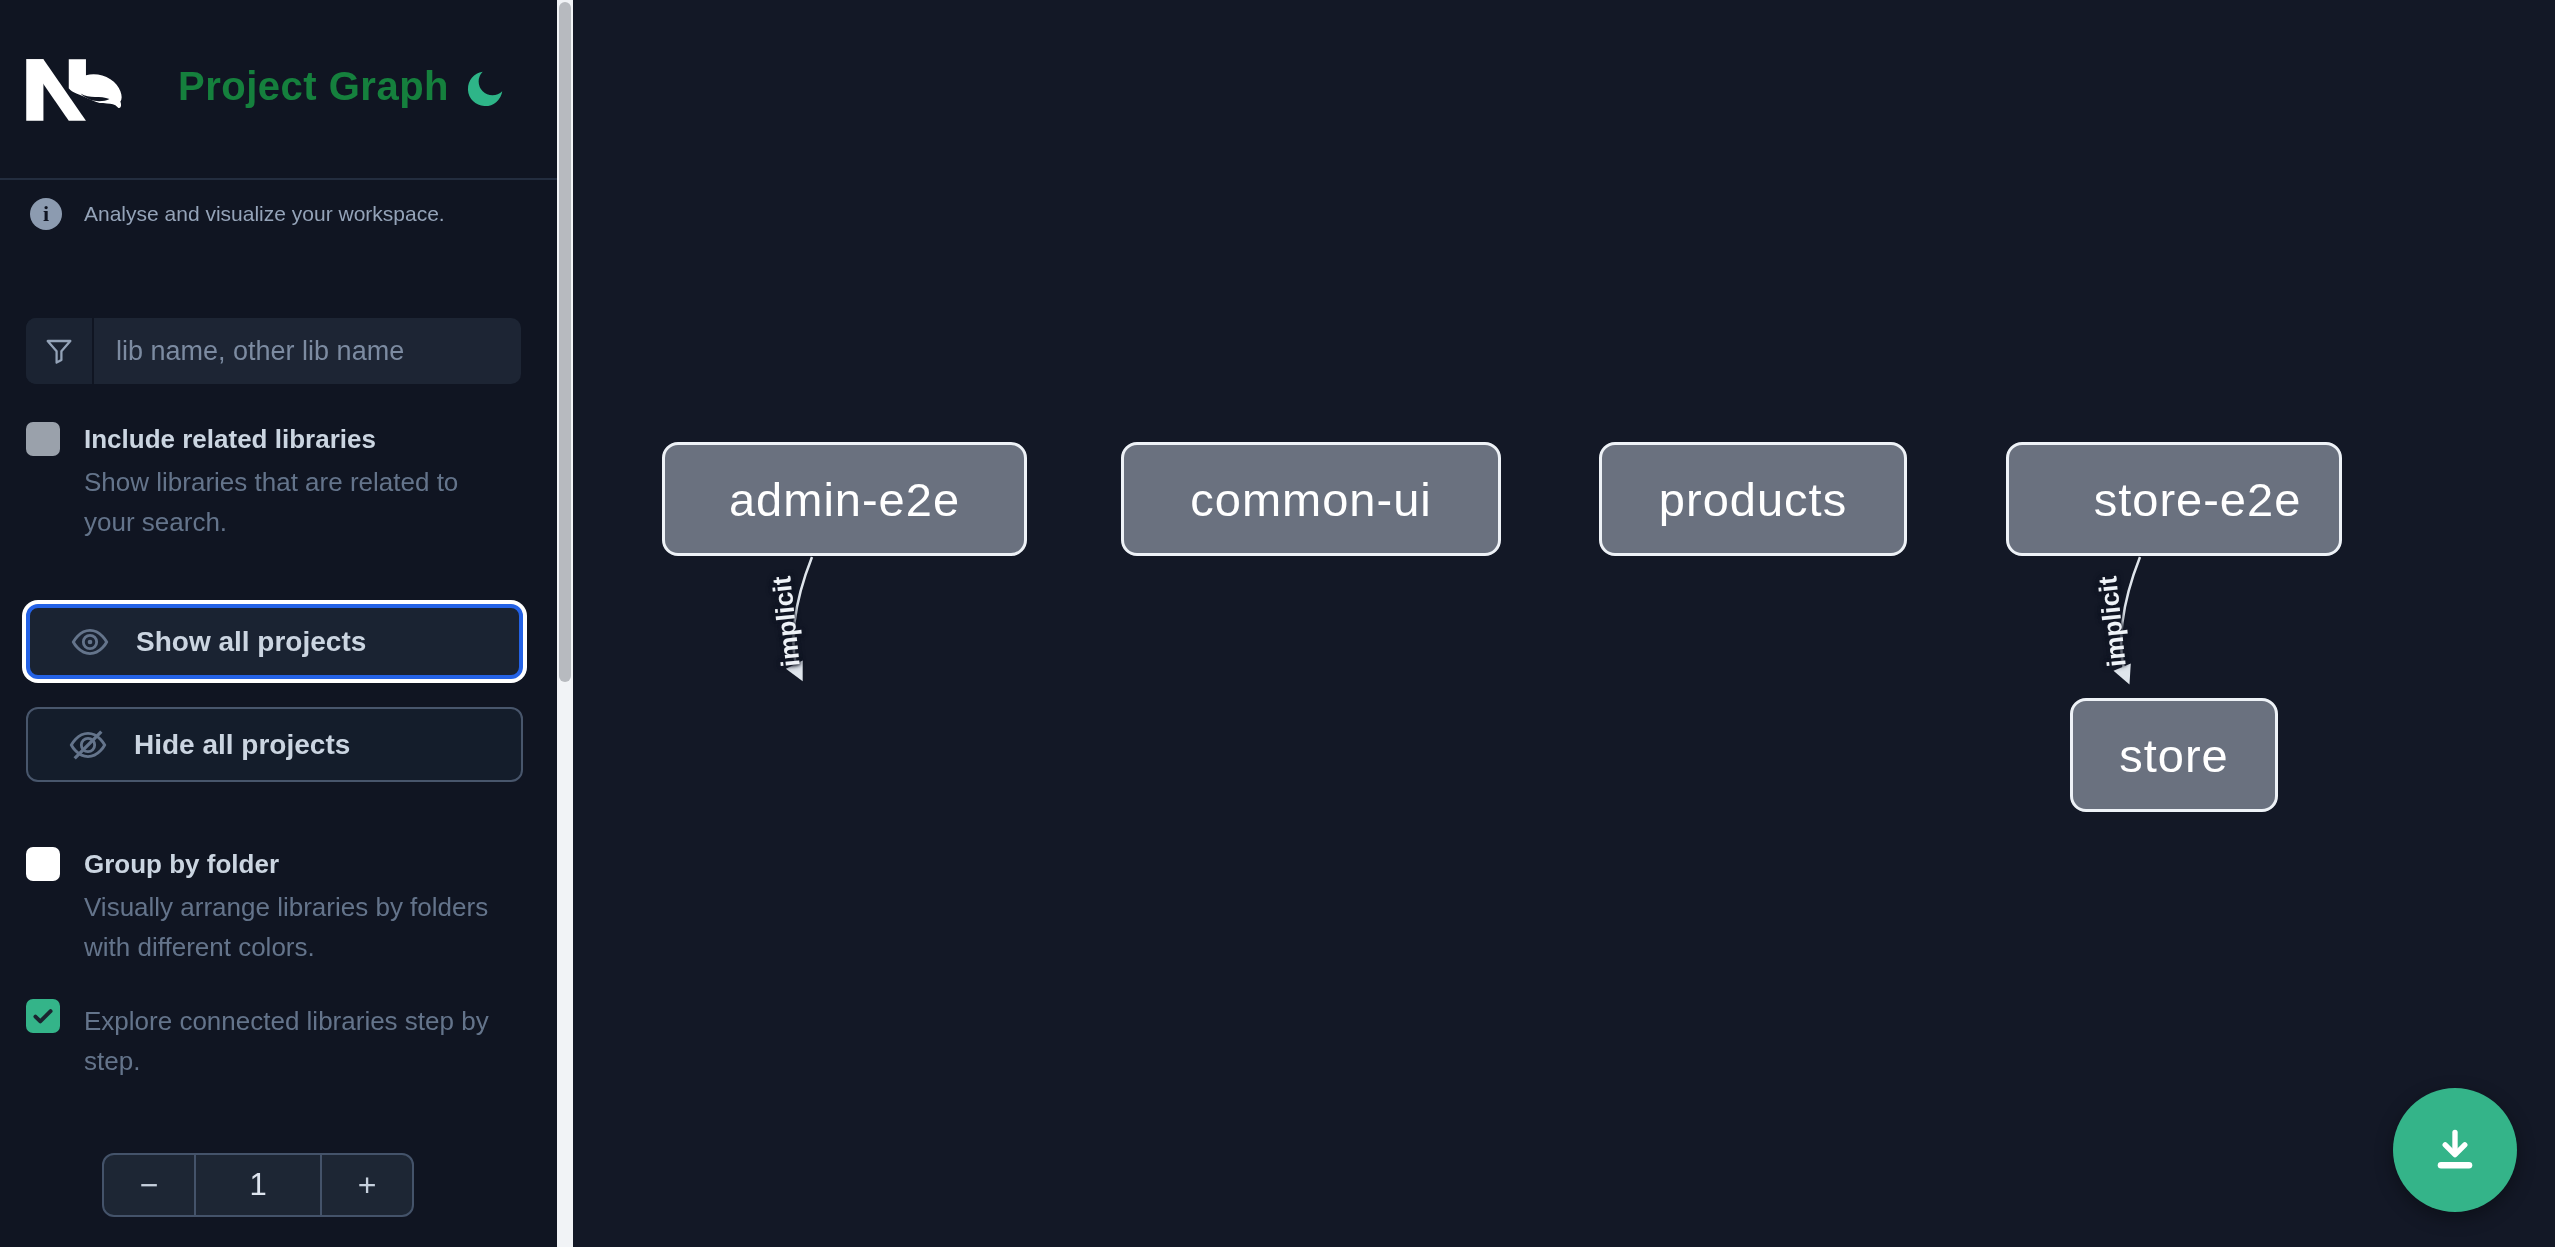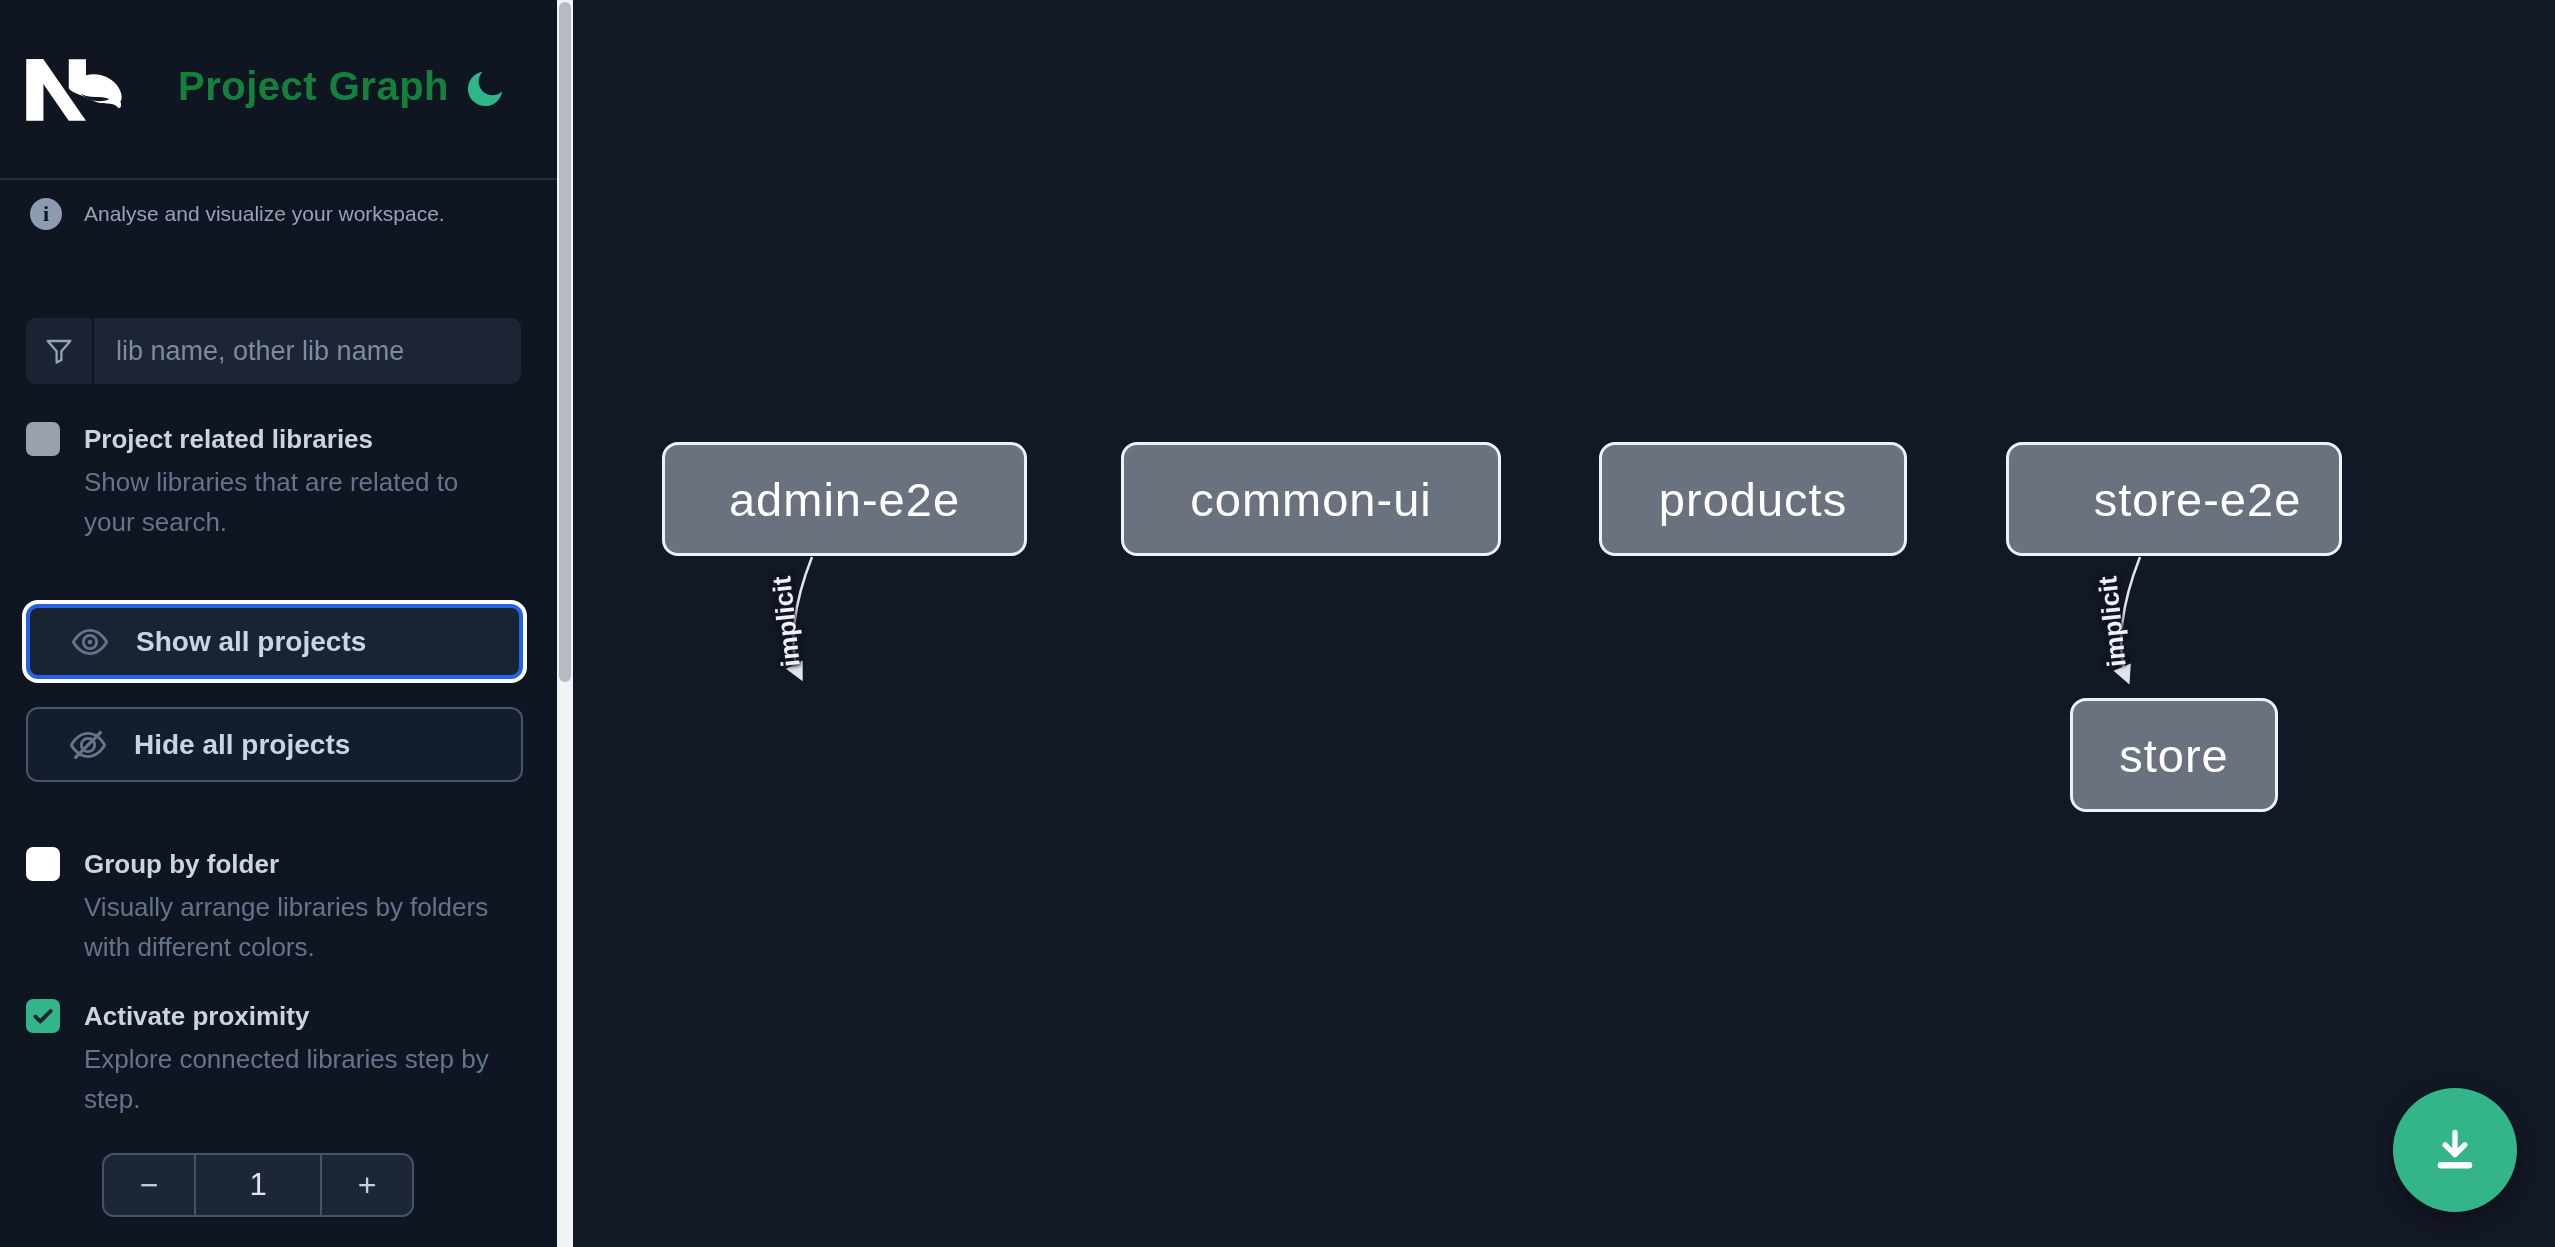--- a/index.html
+++ b/index.html
@@ -82,21 +82,21 @@
         <svg width="32" height="32" viewBox="0 0 24 24" fill="none" stroke="#94a3b8" stroke-width="1.7" stroke-linejoin="round">
           <path d="M3.5 4.5h17l-6.7 7.6v6.6l-3.6 2v-8.6L3.5 4.5z"></path>
         </svg>
       </div>
       <input type="text" value="" placeholder="lib name, other lib name" style="">
     </div>
 
     <div class="opt-row" style="top:420px">
       <div class="checkbox cb-gray"></div>
       <div class="opt-text">
-        <div class="opt-label">Project related libraries</div>
+        <div class="opt-label">Include related libraries</div>
         <div class="opt-desc">Show libraries that are related to your search.</div>
       </div>
     </div>
 
     <div class="side-btn btn-show">
       <svg width="40" height="40" viewBox="0 0 24 24" fill="none" stroke="#64748b" stroke-width="1.7">
         <path d="M2 12s3.5-7 10-7 10 7 10 7-3.5 7-10 7S2 12 2 12z"></path>
         <circle cx="12" cy="12" r="4"></circle>
         <circle cx="12" cy="12" r="1.4" fill="#64748b" stroke="none"></circle>
       </svg>
@@ -120,21 +120,20 @@
       </div>
     </div>
 
     <div class="opt-row" style="top:997px">
       <div class="checkbox cb-green">
         <svg width="26" height="26" viewBox="0 0 24 24">
           <path d="M5 12.5l4.5 4.5L19 7.5" stroke="#1b2430" stroke-width="3.6" fill="none" stroke-linecap="round" stroke-linejoin="round"></path>
         </svg>
       </div>
       <div class="opt-text">
-        <div class="opt-label">Activate proximity</div>
         <div class="opt-desc">Explore connected libraries step by step.</div>
       </div>
     </div>
 
     <div class="stepper">
       <div class="step-btn">−</div>
       <div class="step-value">1</div>
       <div class="step-btn">+</div>
     </div>
 

